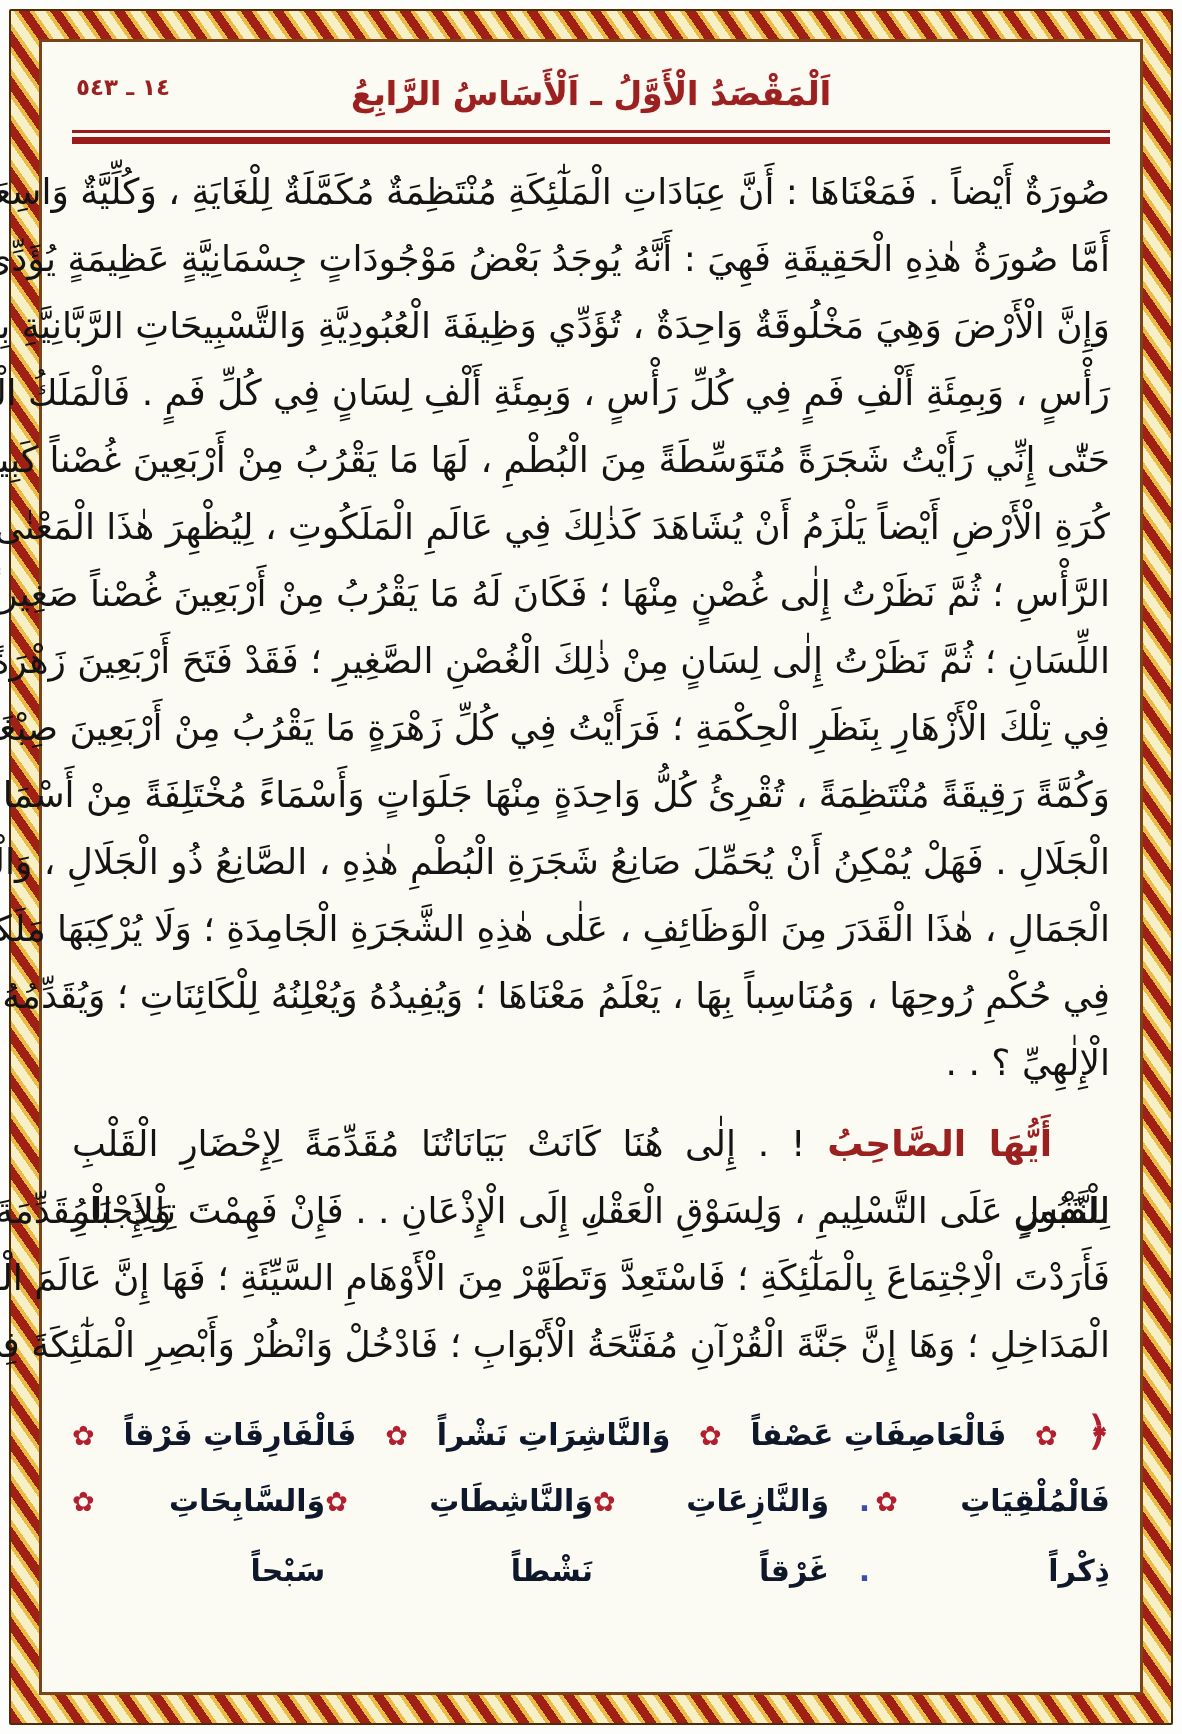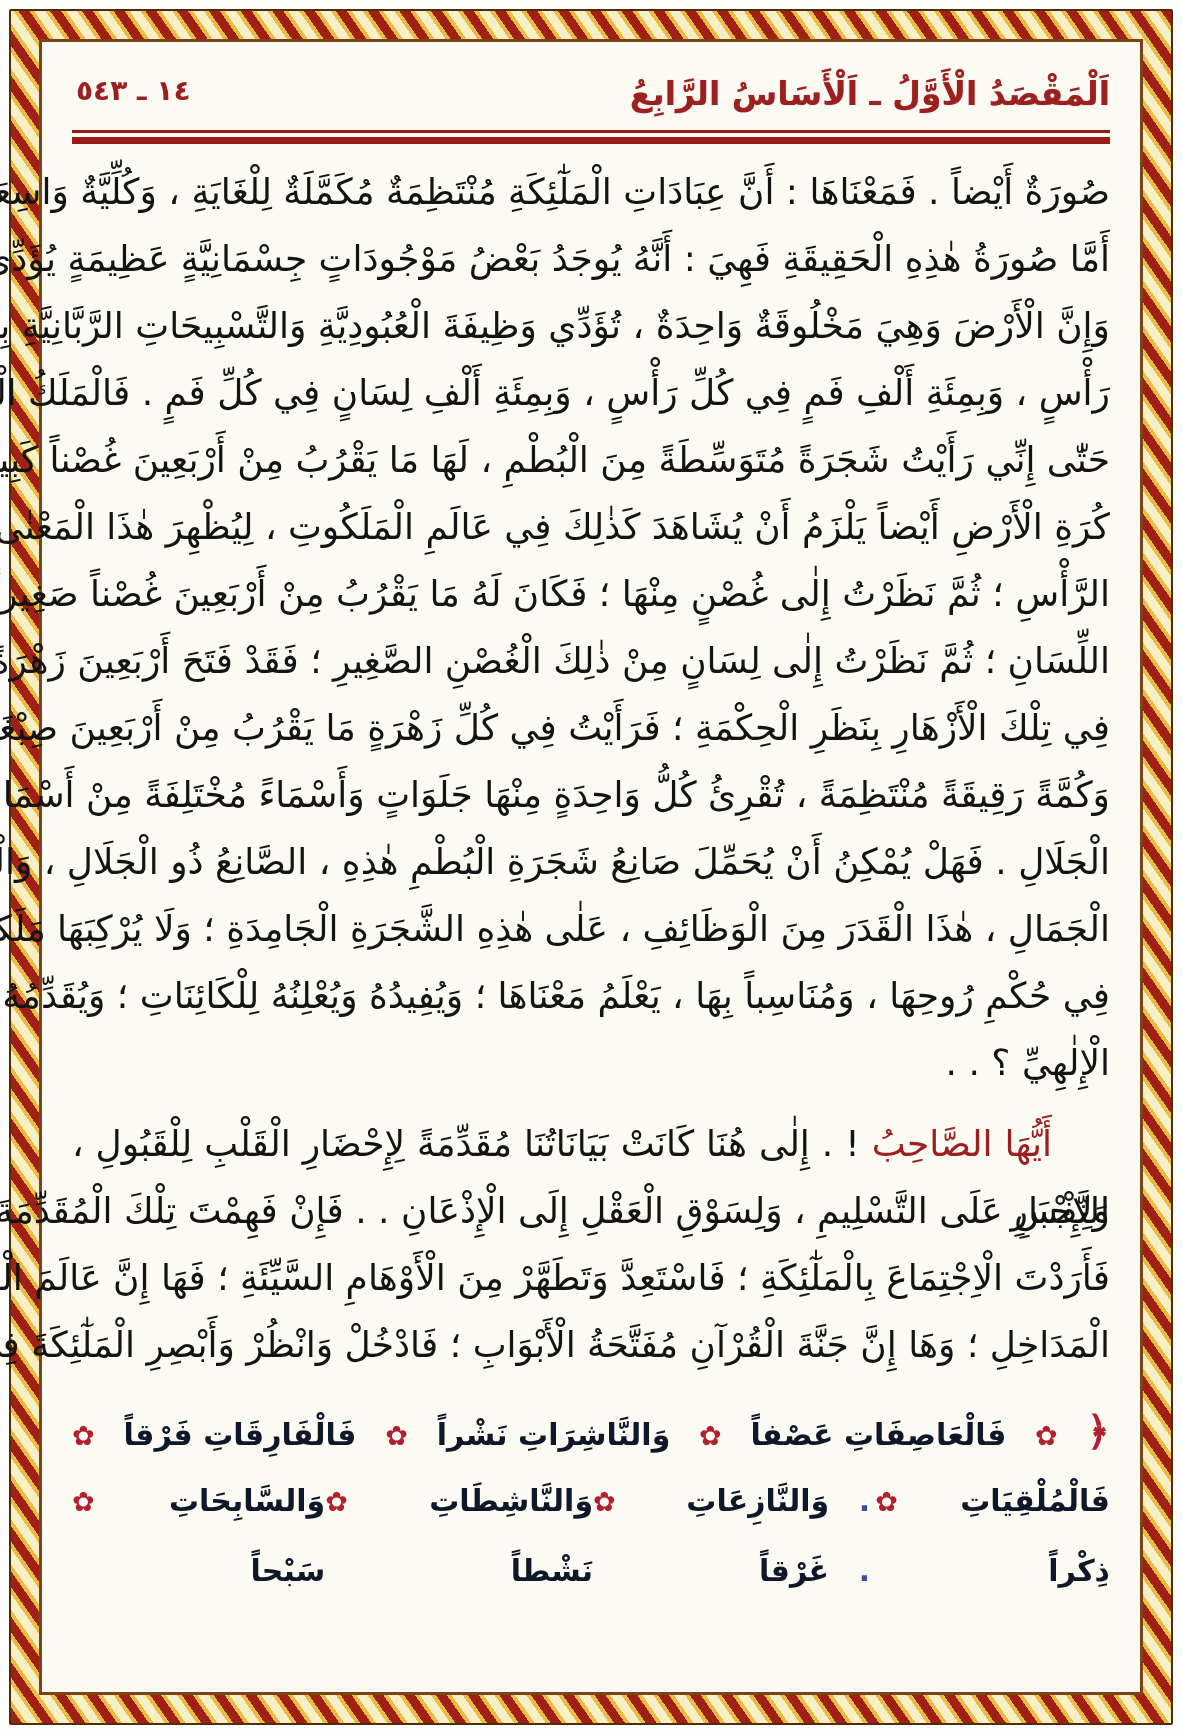--- a/index.html
+++ b/index.html
@@ -27,45 +27,46 @@
     position:absolute;inset:28px;
     background:#fbfaf3;
     border:3px solid #7a4418;
     padding:18px 30px 0 30px;
     box-sizing:border-box;
   }
   
   .header{position:relative;height:62px;margin-top:6px;}
   .page-num{
     position:absolute;left:4px;top:8px;
-    color:#9b2020;font-weight:bold;font-size:28px;
+    color:#9b2020;font-weight:bold;font-size:23px;
     direction:rtl;
   }
   .doc-title{
+    text-align:center;
     color:#9b2020;font-weight:bold;font-size:33px;
     line-height:56px;
     text-shadow:0 0 1px #c88;
   }
   .rule{margin:2px 0 14px 0;}
   .rule .thin{height:3px;background:#9b1b1b;}
   .rule .thick{height:7px;background:#9b1b1b;margin-top:4px;}
   
   .line{
     direction:rtl;
     text-align:justify;
     text-align-last:justify;
     font-size:36px;
     color:#141414;
     height:67px;line-height:67px;
     white-space:nowrap;
   }
   .line.loose{white-space:normal;}
   .line.last{text-align-last:right;}
   .p2-first{margin-top:14px;text-indent:58px;}
-  .lead{color:#9b2020;font-weight:normal;}
+  .lead{color:#9b2020;font-weight:bold;}
   
   .verse-line{
     direction:rtl;
     display:flex;align-items:baseline;justify-content:space-between;
     font-size:30px;font-weight:bold;
     color:#3a4da8;
     height:70px;line-height:70px;
   }
   .verses{margin-top:18px;}
   .seg-verse{color:#0f172a;}

